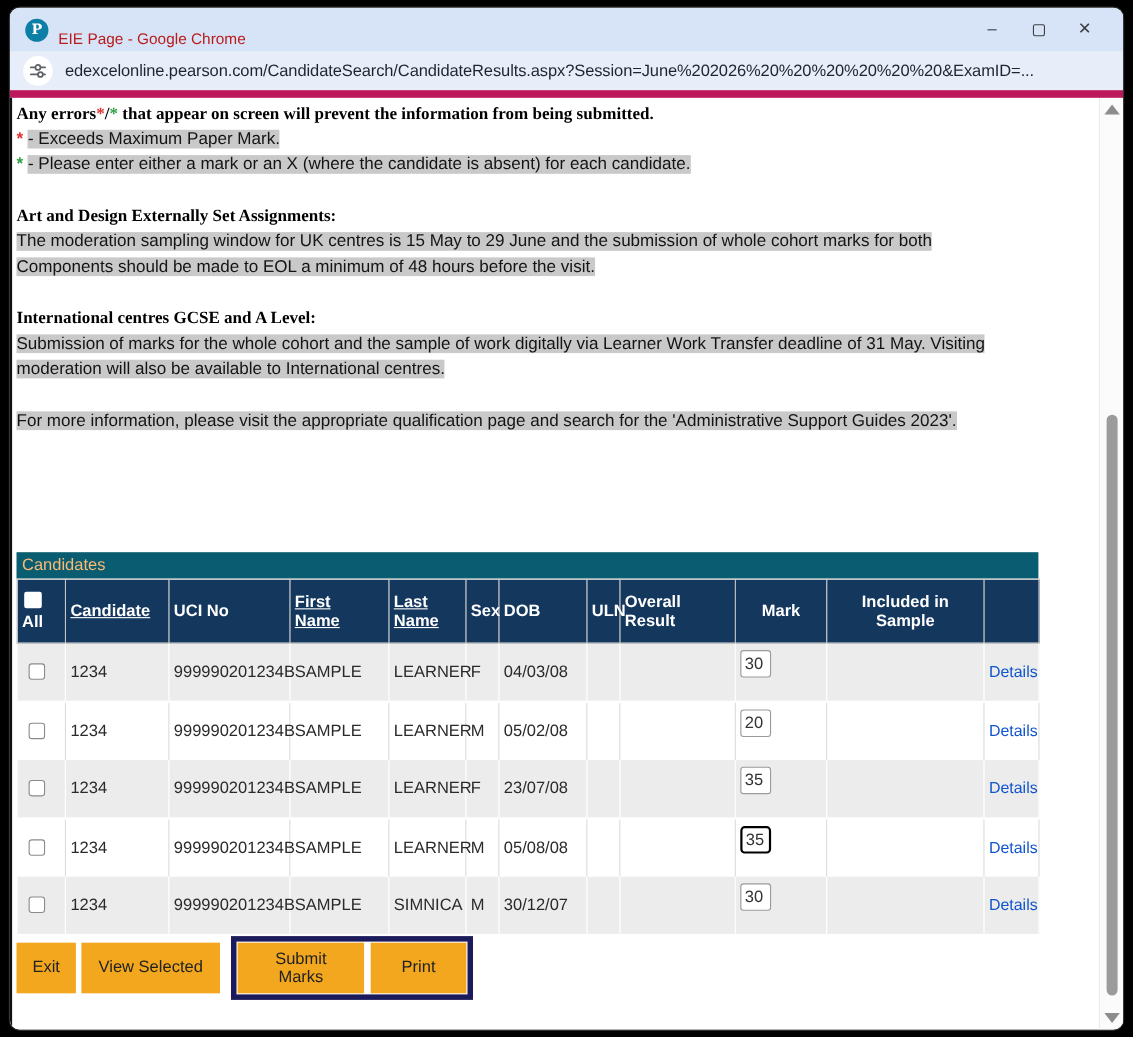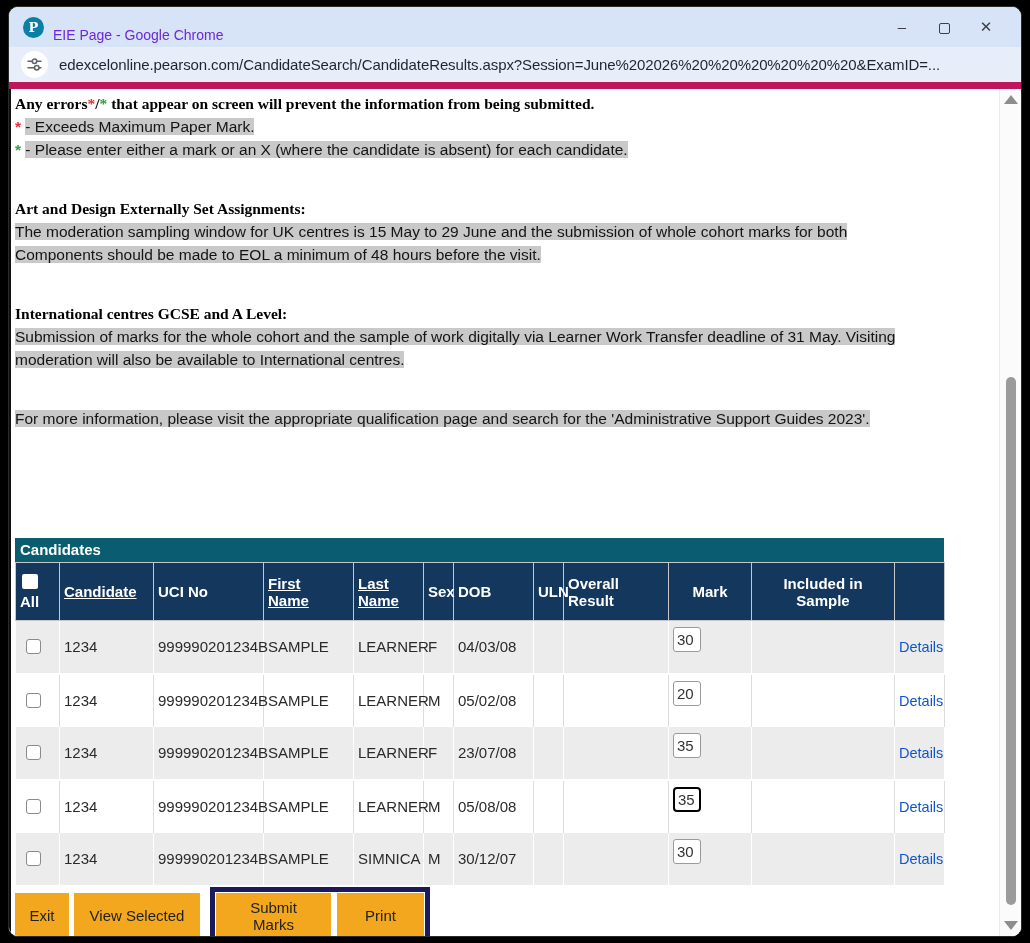--- a/index.html
+++ b/index.html
@@ -24,21 +24,21 @@
     display:flex; align-items:center;
     padding:0 14px; gap:9px;
   }
   .pearson-logo {
     width:21px; height:21px; border-radius:50%;
     background:#0b7fa6; color:#fff;
     font-weight:bold; font-size:13px;
     display:flex; align-items:center; justify-content:center;
     font-family:"DejaVu Serif", serif;
   }
-  .win-title { font-size:14px; color:#6d28d9;margin-top:15px; }
+  .win-title { font-size:14px; color:#b91c1c;margin-top:15px; }
   .win-controls { margin-left:auto; display:flex; align-items:center; }
   .win-btn {
     width:42px; text-align:center; font-size:15px; color:#3c4043;
     cursor:default; line-height:40px;
   }
   .max-glyph {
     display:inline-block; width:11px; height:11px;
     border:1.6px solid #3c4043; border-radius:2px; vertical-align:middle;
   }
   
@@ -66,25 +66,25 @@
     overflow:hidden;
   }
   .page { padding:3px 0 0 4px; width:960px; }
   
   .notices { width:918px; font-size:15.5px; color:#141414; line-height:23px; }
   .n-bold { font-weight:bold; color:#000;font-family:Liberation Serif, serif; }
   .hl { background:#c9c9c9; }
   .star-red { color:#e03131; font-weight:bold; }
   .star-green { color:#2f9e44; font-weight:bold; }
   .block { margin-top:14px; }
-  .gap-big { margin-top:36px; }
+  .gap-big { margin-top:24px; }
   
   .cand-wrap { margin-top:108px; width:929px; }
   .cand-titlebar {
-    background:#0a5d70; color:#ffffff; font-weight:bold; font-size:15px;
+    background:#0a5d70; color:#fdba74; font-weight:normal; font-size:15px;
     height:24px; line-height:24px; padding-left:5px;
   }
   table.cand { border-collapse:collapse; table-layout:fixed; width:929px; font-size:15px; }
   table.cand thead th {
     background:#14375e; color:#fff; font-weight:bold;
     height:58px; vertical-align:middle; text-align:left;
     padding:4px 4px; border:1px solid #c7c7c7;
   }
   th a.sort { color:#fff; text-decoration:underline; cursor:pointer; }
   .w-wrap { display:inline-block; width:46px; }

